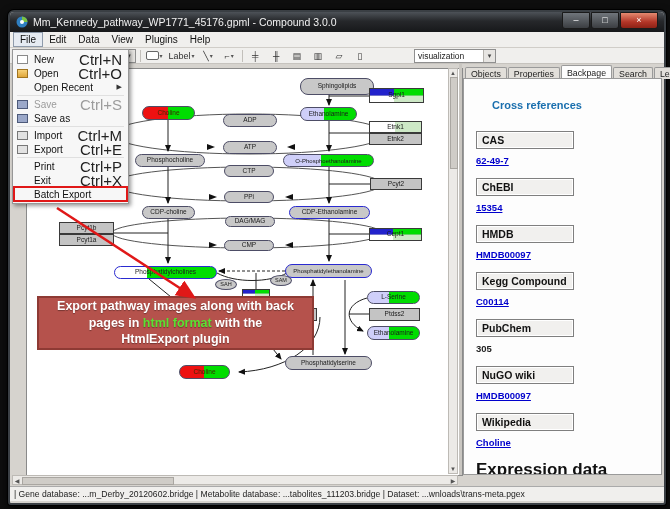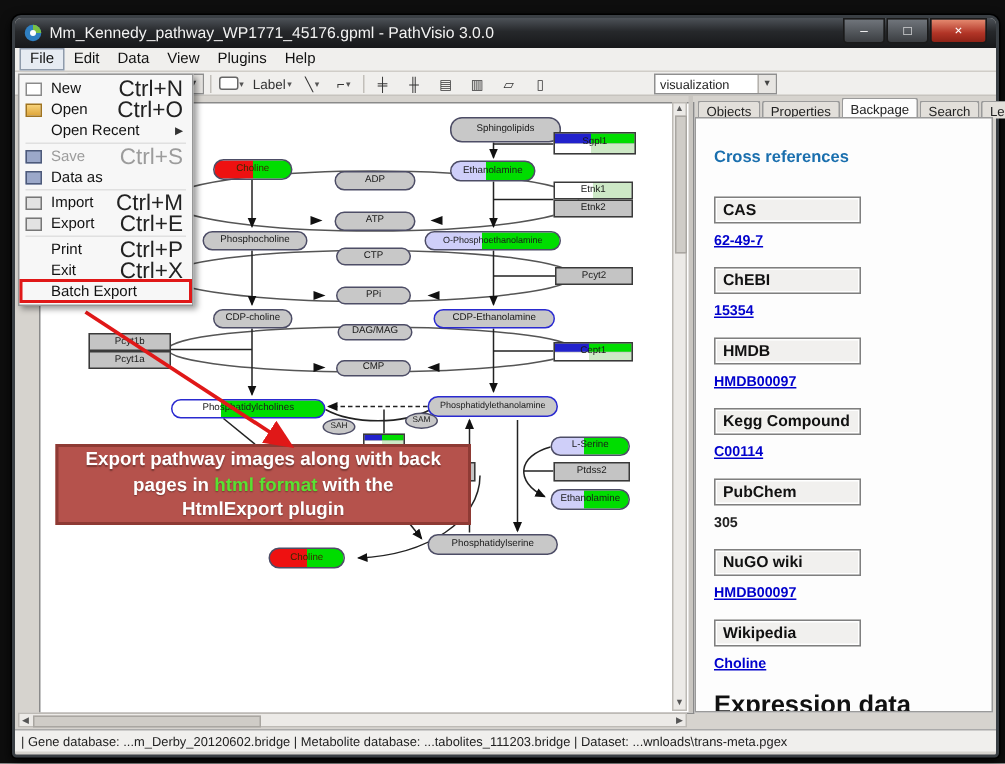--- a/index.html
+++ b/index.html
@@ -78,21 +78,21 @@
   .sarrow{position:absolute;font-size:6px;line-height:8px;width:8px;text-align:center;}
   
   .splitter{position:absolute;left:449px;top:52px;width:3px;height:411px;background:#c9c6c1;}
   .panel{position:absolute;left:453px;top:52px;width:199px;height:411px;font-size:10px;}
   .tabs{display:flex;align-items:flex-end;height:15px;padding-left:2px;}
   .tab{border:1px solid #9a9a9a;border-bottom:none;background:#e2dfda;padding:1px 5px 0;height:12px;
        font-size:8.8px;border-radius:2px 2px 0 0;margin-right:1px;box-sizing:border-box;color:#222;}
   .tab.active{background:#fdfdfd;height:14px;padding-top:2px;}
   .panel-body{position:absolute;left:0;top:14px;right:0;bottom:0;background:#fdfdfd;border:1px solid #9a9a9a;
               padding:4px 12px;overflow:hidden;}
-  .xref-heading{color:#1a6fae;font-weight:bold;font-size:11px;margin:16px 0 20px;}
+  .xref-heading{color:#1a6fae;font-weight:bold;font-size:11px;margin:16px 16px 20px;}
   .xref-header{display:inline-block;min-width:86px;border:1px solid #7f7f7f;background:#f1f0ee;
                box-shadow:inset 0 0 0 1px #fff;font-weight:bold;font-size:10.5px;padding:2px 5px;color:#111;}
   .xref-value{display:block;font-size:9.5px;font-weight:bold;color:#0000cc;text-decoration:underline;
               margin:6px 0 12px;}
   .xref-value.plain{color:#222;text-decoration:none;}
   .expr-heading{font-weight:bold;font-size:17px;color:#111;margin-top:4px;}
   
   .statusbar{position:absolute;left:0;top:474px;width:654px;height:15px;background:#f0efed;border-top:1px solid #aaa;
              font-size:8.6px;color:#222;display:flex;align-items:center;padding:0 4px;box-sizing:border-box;white-space:nowrap;overflow:hidden;}
   .overlay{position:absolute;left:0;top:0;z-index:40;pointer-events:none;}
@@ -101,21 +101,21 @@
 <body>
 
 <div class="window">
 
   <div class="titlebar">
     <svg class="logo" viewBox="0 0 12 12">
       <circle cx="6" cy="6" r="5.5" fill="#2f7fc1"></circle>
       <path d="M6 0.5 A5.5 5.5 0 0 1 11.5 6 L6 6 Z" fill="#7ac143"></path>
       <circle cx="6" cy="6" r="2" fill="#fff"></circle>
     </svg>
-    <span>Mm_Kennedy_pathway_WP1771_45176.gpml - PathVisio 3.0.0</span>
+    <span>Mm_Kennedy_pathway_WP1771_45176.gpml - Compound 3.0.0</span>
     <div class="winbtns">
       <div class="wbtn">–</div>
       <div class="wbtn">□</div>
       <div class="wbtn close">×</div>
     </div>
   </div>
 
   <div class="menubar">
     <span class="menu-item active">File</span>
     <span class="menu-item">Edit</span>
@@ -160,21 +160,21 @@
       </div>
     <div class="tbtn">
         <span>▥</span>
       </div>
     <div class="tbtn">
         <span>▱</span>
       </div>
     <div class="tbtn">
         <span>▯</span>
       </div>
-    <div class="combo" style="position:absolute;left:426px;top:1px;width:77px;">
+    <div class="combo" style="position:absolute;left:404px;top:1px;width:77px;">
       <span>visualization</span>
       <span class="caret">▾</span>
     </div>
   </div>
 
   <div class="canvas">
     <svg class="edges" width="435" height="406">
       <defs>
         <marker id="ah" markerWidth="8" markerHeight="8" refX="6" refY="3" orient="auto">
           <path d="M0,0 L7,3 L0,6 z" fill="#111"></path>
@@ -346,21 +346,21 @@
       <span class="fm-sub">▶</span>
     </div>
     <div class="fm-sep"></div>
     <div class="fm-item disabled">
       <span class="fm-icon ic-save"></span>
       <span>Save</span>
       <span class="fm-short">Ctrl+S</span>
     </div>
     <div class="fm-item">
       <span class="fm-icon ic-save"></span>
-      <span>Data as</span>
+      <span>Save as</span>
     </div>
     <div class="fm-sep"></div>
     <div class="fm-item">
       <span class="fm-icon ic-port"></span>
       <span>Import</span>
       <span class="fm-short">Ctrl+M</span>
     </div>
     <div class="fm-item">
       <span class="fm-icon ic-port"></span>
       <span>Export</span>

